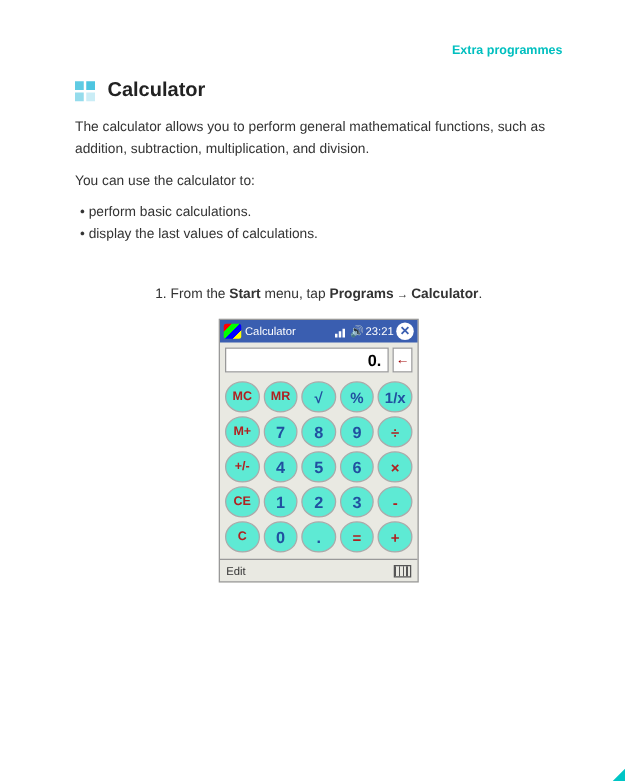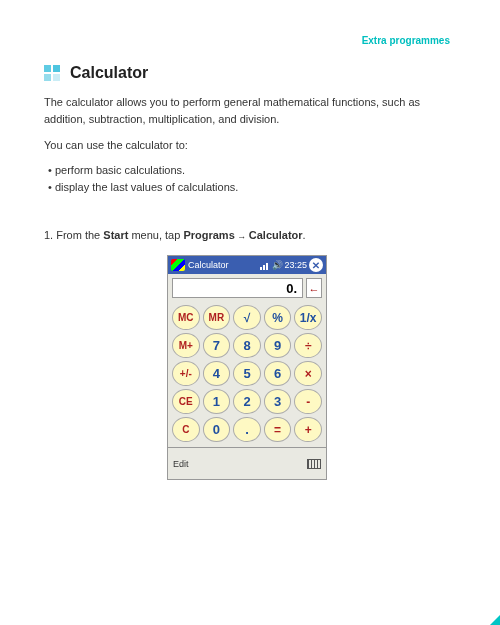--- a/index.html
+++ b/index.html
@@ -1,55 +1,55 @@
 <!DOCTYPE html>
 <html><head>
   <meta charset="utf-8">
   <style>
     * { margin: 0; padding: 0; box-sizing: border-box; }
     body { width: 500px; height: 625px; font-family: Arial, sans-serif; background: #fff; position: relative; font-size: 11px; }
-    .page { padding: 35px 50px 20px 44px; }
+    .page { padding: 35px 50px 20px 60px; }
     .header-link { color: #00BFBF; font-weight: bold; font-size: 10px; text-align: right; margin-bottom: 18px; }
     .title-row { display: flex; align-items: center; gap: 10px; margin-bottom: 12px; }
     .title-icon { width: 16px; height: 16px; display: grid; grid-template-columns: 1fr 1fr; grid-template-rows: 1fr 1fr; gap: 2px; }
     .title-icon div { background: #4EC5E0; }
     .title-icon div:nth-child(1) { opacity: 0.9; }
     .title-icon div:nth-child(3) { opacity: 0.6; }
     .title-icon div:nth-child(4) { opacity: 0.3; }
     .title { font-size: 16px; font-weight: bold; color: #222; }
     .intro { color: #333; line-height: 1.5; margin-bottom: 10px; }
     .sub-intro { color: #333; line-height: 1.5; margin-bottom: 8px; }
     .bullets { list-style: none; margin-bottom: 30px; }
     .bullets li { color: #333; line-height: 1.6; padding-left: 4px; }
     .bullets li::before { content: "• "; }
     .step-intro { color: #333; margin-bottom: 10px; }
-    .step { color: #333; line-height: 1.5; margin-bottom: 12px; }
+    .step { color: #333; line-height: 1.5; margin-bottom: 12px; text-align: center; }
     .bold { font-weight: bold; }
     .arrow { font-size: 9px; }
     .calc-wrap { display: flex; justify-content: center; margin-top: 6px; }
     .calc { width: 160px; background: #E9E9E2; border: 1px solid #999; font-size: 10px; }
     .titlebar { height: 18px; background: #3A5EB0; color: #fff; display: flex; align-items: center; padding: 0 3px; gap: 3px; font-size: 9px; }
     .flag { width: 14px; height: 12px; background: linear-gradient(135deg, #f00 25%, #0f0 25% 50%, #00f 50% 75%, #ff0 75%); border-radius: 2px; flex-shrink: 0; }
     .tb-title { flex: 1; }
     .tb-right { display: flex; gap: 2px; align-items: center; }
     .sig-icon { width: 10px; height: 10px; display: flex; align-items: end; gap: 1px; }
     .sig-icon span { width: 2px; background: #fff; }
     .sig-icon span:nth-child(1){height:3px;} .sig-icon span:nth-child(2){height:5px;} .sig-icon span:nth-child(3){height:7px;}
     .spk-icon { width: 10px; color: #fff; }
     .close-btn { width: 14px; height: 14px; border-radius: 50%; background: #fff; color: #3A5EB0; display: flex; align-items: center; justify-content: center; font-weight: bold; font-size: 10px; }
     .display-row { display: flex; align-items: center; padding: 4px; gap: 3px; }
     .display { flex: 1; height: 20px; background: #fff; border: 1px solid #999; text-align: right; padding: 2px 5px; font-weight: bold; font-size: 13px; }
     .back-btn { width: 16px; height: 20px; background: #fff; border: 1px solid #999; display: flex; align-items: center; justify-content: center; color: #A00000; font-size: 11px; }
     .keypad { display: grid; grid-template-columns: repeat(5, 1fr); gap: 3px; padding: 3px 4px 5px; }
-    .key { height: 25px; background: #fef9c3; border: 1px solid #aaa; border-radius: 50%; display: flex; align-items: center; justify-content: center; font-size: 12px; font-weight: bold; }
+    .key { height: 25px; background: #5eead4; border: 1px solid #aaa; border-radius: 50%; display: flex; align-items: center; justify-content: center; font-size: 12px; font-weight: bold; }
     .key.mem { color: #B02020; font-size: 10px; }
     .key.func { color: #2050A0; }
     .key.num { color: #2050A0; font-size: 13px; }
     .key.op { color: #B02020; }
-    .bottombar { height: 32px; border-top: 1px solid #999; display: flex; align-items: center; justify-content: space-between; padding: 0 5px; font-size: 9px; color: #333; }
+    .bottombar { height: 18px; border-top: 1px solid #999; display: flex; align-items: center; justify-content: space-between; padding: 0 5px; font-size: 9px; color: #333; }
     .kb-icon { width: 14px; height: 10px; border: 1px solid #555; background: repeating-linear-gradient(90deg,#555 0 1px,transparent 1px 3px); }
     .corner { position: absolute; bottom: 10px; right: 18px; width: 0; height: 0; }
     .corner svg { display: block; }
     .page-num { position: absolute; bottom: 19px; right: 27px; color: #fff; font-size: 9px; z-index: 2; }
   </style>
 </head>
 <body>
 
 <div class="page">
   <div class="header-link">Extra programmes</div>
@@ -80,21 +80,21 @@
       <div class="titlebar">
         <div class="flag"></div>
         <div class="tb-title">Calculator</div>
         <div class="tb-right">
           <div class="sig-icon">
               <span></span>
               <span></span>
               <span></span>
             </div>
           <div class="spk-icon">🔊</div>
-          <div>23:25</div>
+          <div>23:21</div>
           <div class="close-btn">✕</div>
         </div>
       </div>
       <div class="display-row">
         <div class="display">0.</div>
         <div class="back-btn">←</div>
       </div>
       <div class="keypad">
           <div class="key mem">MC</div>
           <div class="key mem">MR</div>

